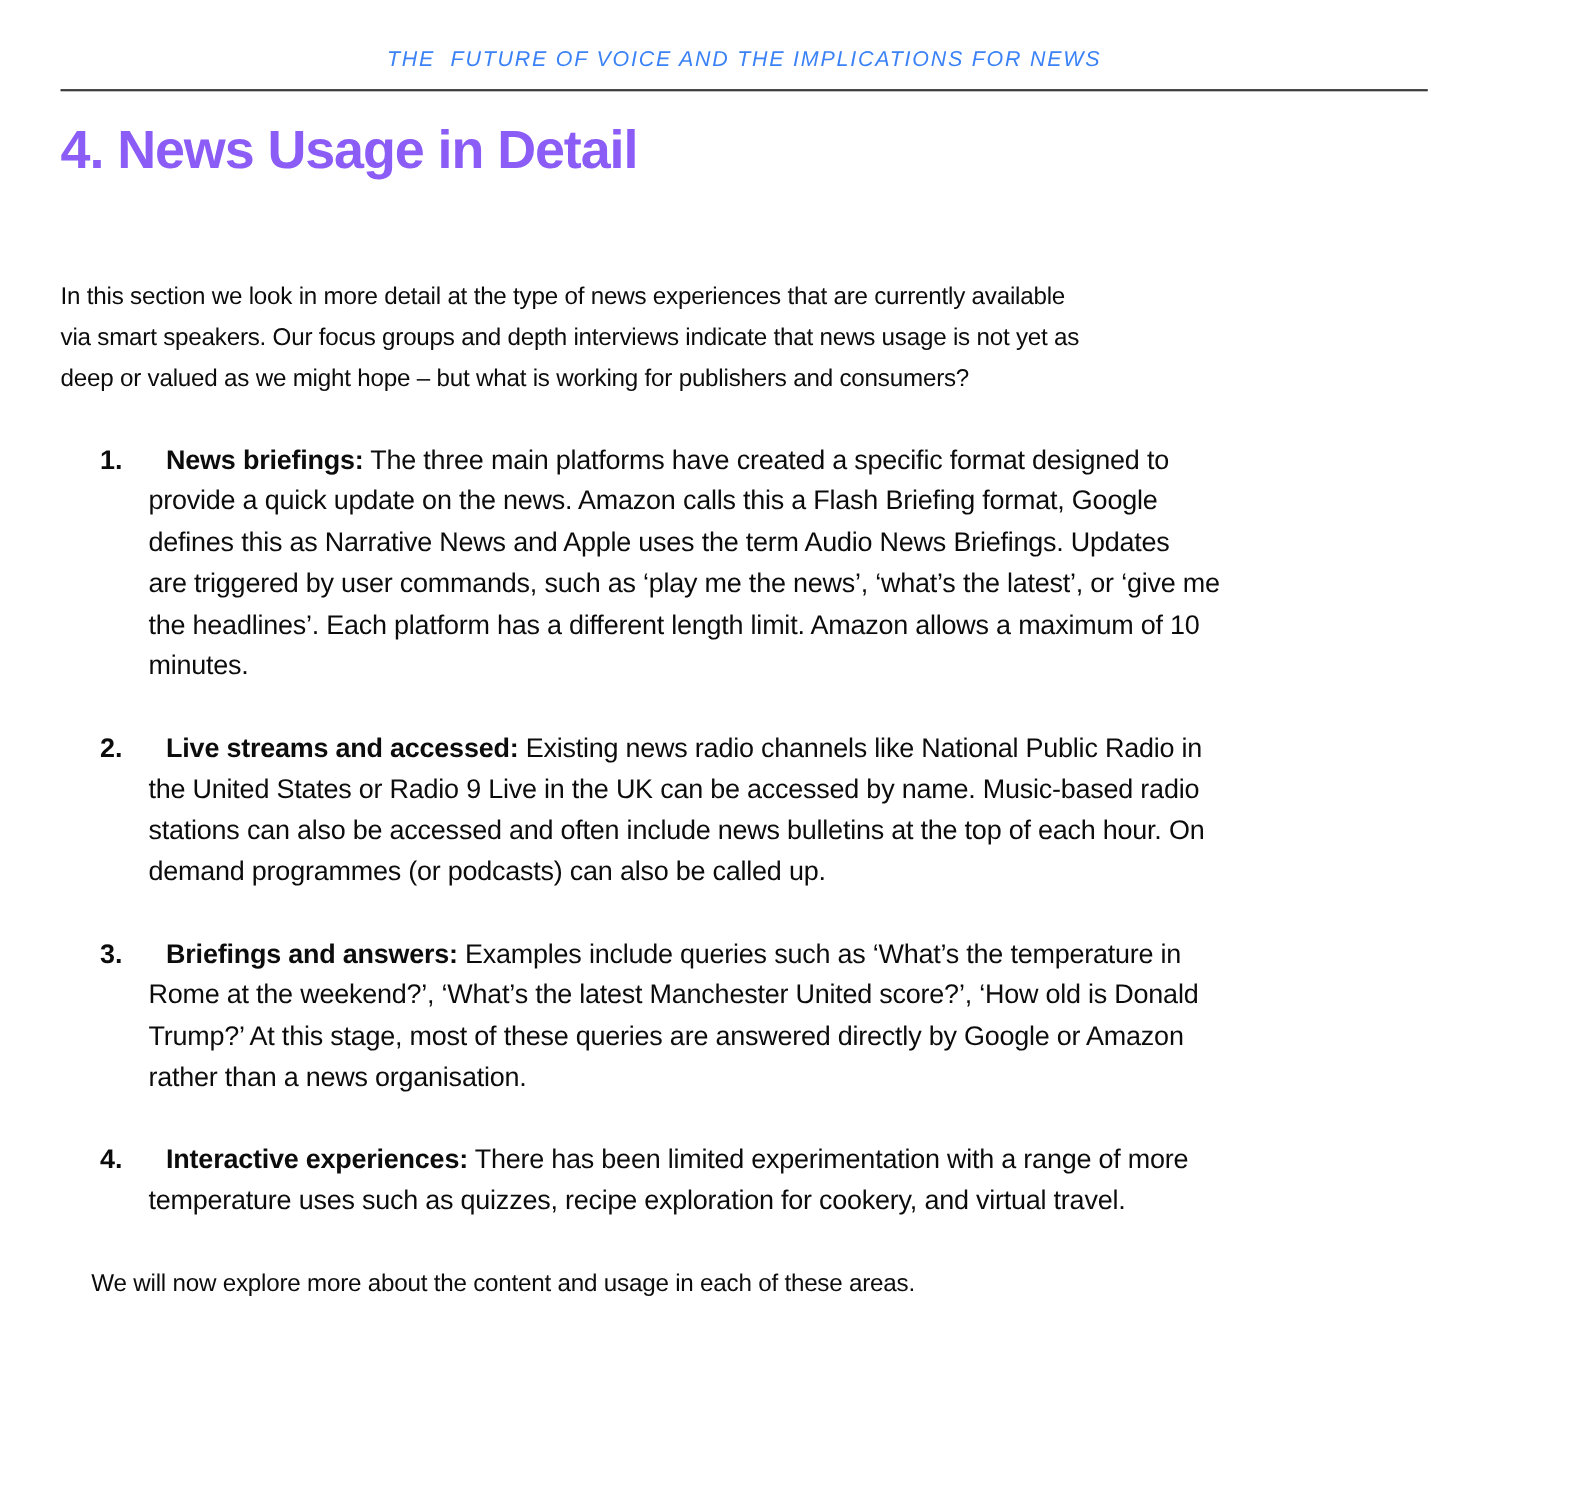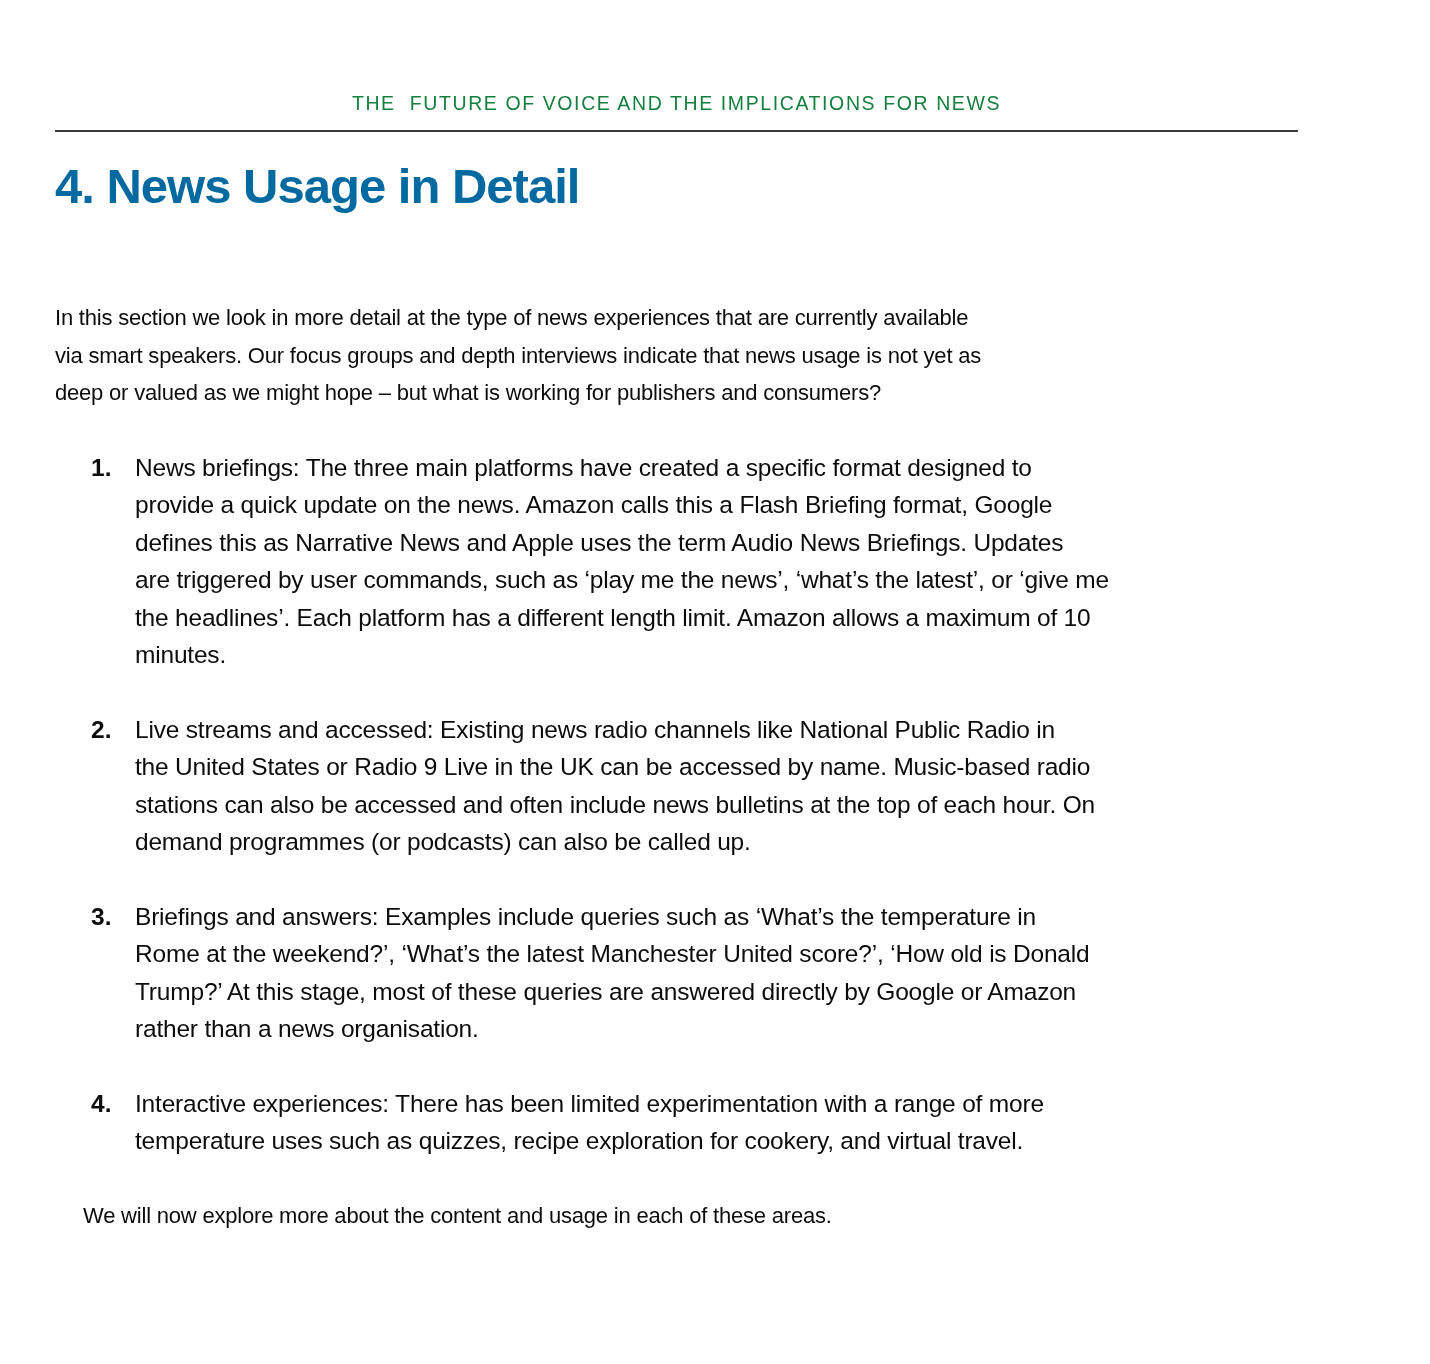--- a/index.html
+++ b/index.html
@@ -15,41 +15,42 @@
     font-family: "Liberation Sans", "DejaVu Sans", sans-serif;
     color: #0c0c0c;
   }
   .page {
     position: absolute;
     left: 55px;
     top: 0;
     width: 1243px;
   }
   .running-header {
-    margin-top: 90px;
+    margin-top: 41px;
     text-align: center;
     font-size: 19.5px;
     line-height: 26px;
     letter-spacing: 1.6px;
     white-space: pre;       
-    color: #15803d;
+    color: #3b82f6;
+    font-style: italic;
   }
   .header-rule {
     margin-top: 14px;
     height: 0;
     border: none;
     border-top: 2px solid #3a3a3a;
   }
   h1.section-title {
     margin: 26px 0 85px 0;
     font-size: 49px;
     line-height: 56px;
     font-weight: 700;
     letter-spacing: -1px;
-    color: #0369a1;
+    color: #8b5cf6;
   }
   .body-text {
     font-size: 22px;
     line-height: 37.5px;
     letter-spacing: -0.2px;
     white-space: pre-line;  
     margin: 0 0 37px 0;
   }
   ol.formats-list {
     list-style: none;
@@ -69,21 +70,22 @@
     font-weight: 700;
   }
   .list-item .item-body {
     flex: 1;
     font-size: 24.5px;
     line-height: 37.5px;
     letter-spacing: -0.2px;
     white-space: pre-line;
   }
   .list-item .label {
-    font-weight: 400;
+    font-weight: 700;
+    margin-left: 16px;
   }
   .closing {
     margin-bottom: 0;
     margin-left: 28px;
   }
 </style>
 </head>
 <body>
 
 <div class="page">

